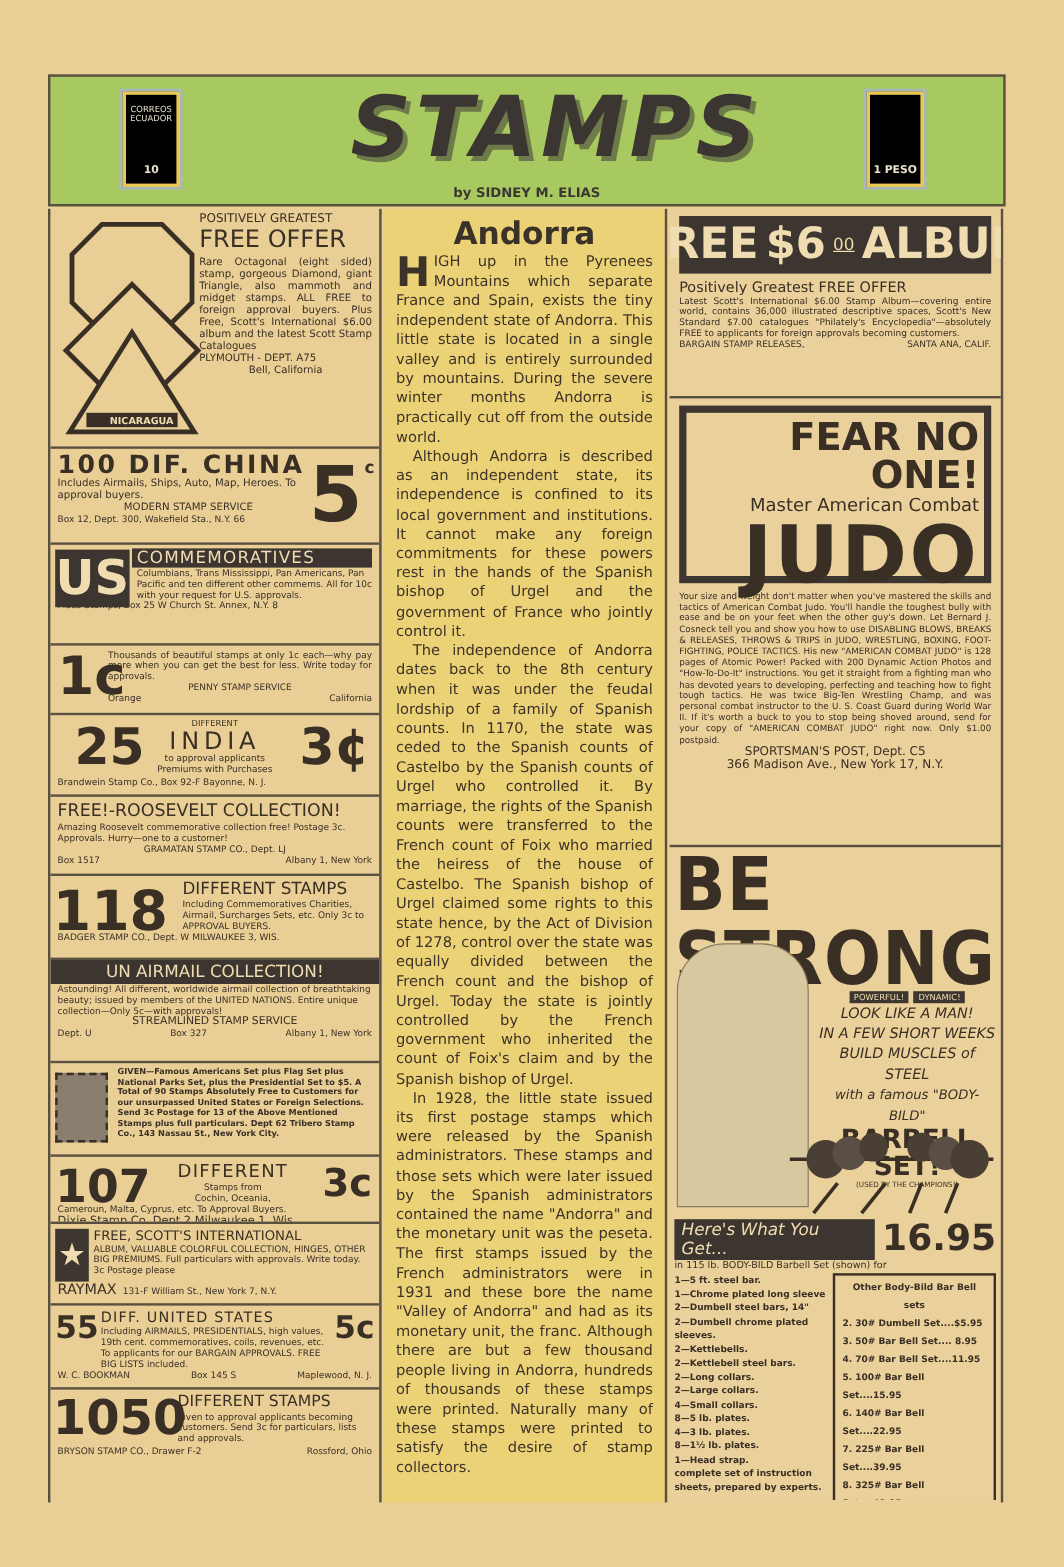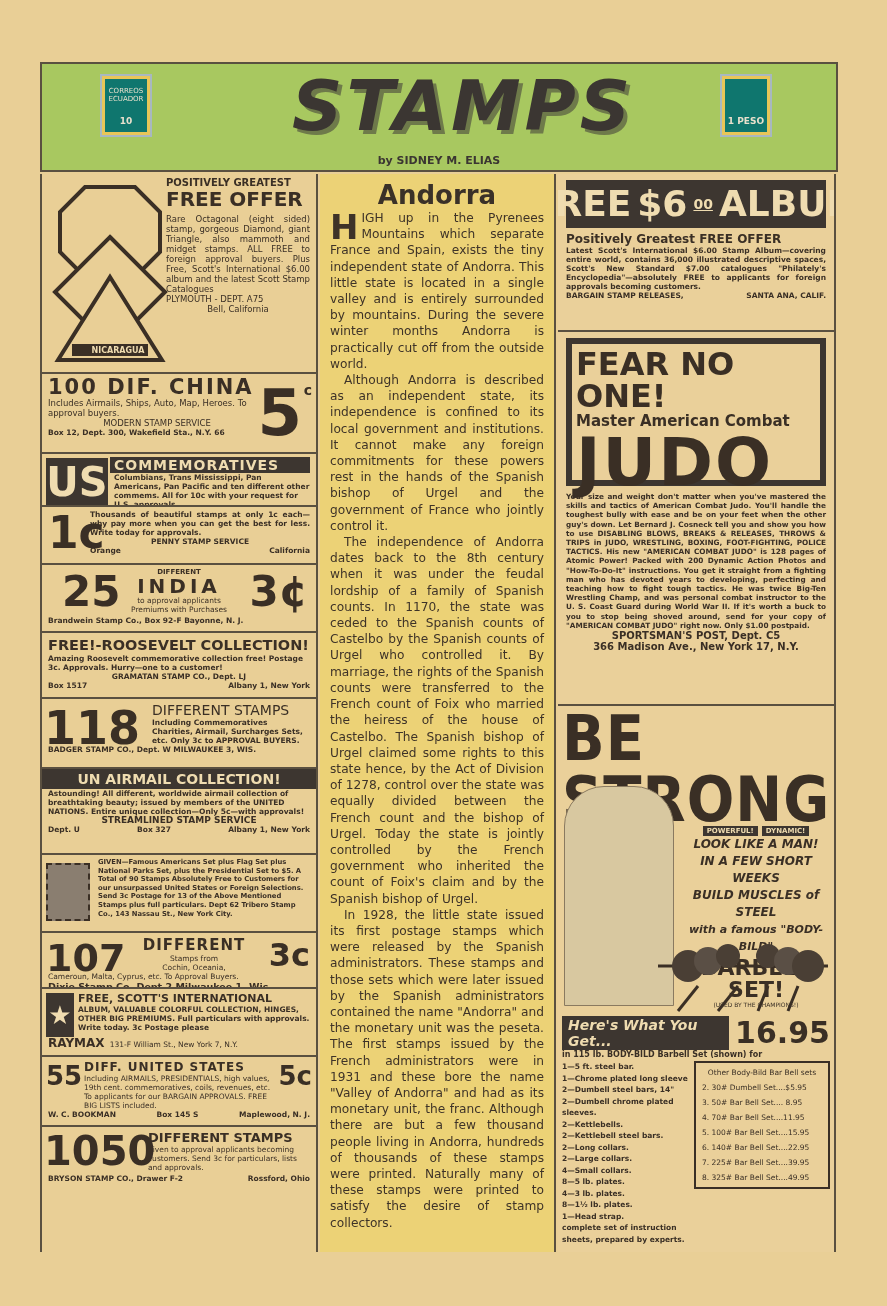--- a/index.html
+++ b/index.html
@@ -2,41 +2,41 @@
 <html><head>
 <meta charset="utf-8">
 <style>
 *{box-sizing:border-box;margin:0;padding:0}
 html,body{width:887px;height:1306px;background:#e9cf96;overflow:hidden}
 body{font-family:"DejaVu Sans",sans-serif;color:#3a2f25;position:relative}
 .page{position:absolute;left:38px;top:62px;width:800px;height:1190px}
 .banner{position:absolute;left:2px;top:0;width:798px;height:110px;background:#a8c860;border:2px solid #5a5040}
 .banner .title{position:absolute;left:250px;top:2px;width:320px;text-align:center;font-family:"DejaVu Sans",sans-serif;font-weight:bold;font-style:italic;font-size:70px;letter-spacing:4px;color:#3b3632;text-shadow:4px 4px 0 #6e7a4a;line-height:80px}
 .banner .byline{position:absolute;left:0;width:100%;top:90px;text-align:center;font-size:11px;font-weight:bold;color:#3b3632}
-.stamp{position:absolute;top:12px;width:48px;height:59px;background:#0f766e;border:3px solid #e8c658;outline:2px solid #a8b8c0;color:#e8e0cc;font-size:7px;text-align:center;padding-top:8px}
+.stamp{position:absolute;top:12px;width:48px;height:80px;background:#000000;border:3px solid #e8c658;outline:2px solid #a8b8c0;color:#e8e0cc;font-size:7px;text-align:center;padding-top:8px}
 .stamp .val{position:absolute;bottom:6px;left:0;width:100%;font-size:9px;font-weight:bold}
 .col{position:absolute;top:112px;bottom:0}
 .left{left:2px;width:278px;border-left:2px solid #5a5040;border-right:2px solid #5a5040}
 .mid{left:282px;width:236px;background:#ecd276;border-right:2px solid #5a5040;padding:6px 10px 0 10px}
 .right{left:520px;width:278px;border-right:2px solid #5a5040;background:#ead09a}
 .ad{border-bottom:2px solid #5a5040;position:relative;overflow:hidden;padding:3px 6px}
 .sm{font-size:8.5px;line-height:10px}
 .xs{font-size:7.5px;line-height:9px}
-.b{font-weight:bold}
+.b{font-weight:normal}
 .c{text-align:center}
 .row{display:flex;justify-content:space-between}
 .big{font-weight:bold;line-height:1}
 .inv{background:#3d3630;color:#efdcb0}
 .article-title{font-size:26px;font-weight:bold;text-align:center;line-height:30px;color:#3a3128}
 .article p{font-size:12.2px;line-height:16.2px;text-align:justify;text-indent:14px;color:#3e3328}
 .article p.first{text-indent:0}
 .dropcap{float:left;font-size:34px;line-height:30px;font-weight:bold;margin-right:3px;margin-top:2px}
 .octa{position:absolute;left:8px;top:8px;width:120px;height:180px}
 .list li{list-style:none;font-size:7.5px;line-height:11.5px;font-weight:bold}
-.price-table div{font-size:7.5px;font-weight:normal;line-height:15px}
+.price-table div{font-size:7.5px;font-weight:bold;line-height:15px}
 </style>
 </head>
 <body>
 
 <div class="page">
 
   <div class="banner">
     <div class="stamp" style="left:60px">
       <span>CORREOS ECUADOR</span>
       <div class="val">10</div>
@@ -69,21 +69,21 @@
 
     <div class="ad" style="height:80px">
       <div class="big" style="font-size:21px;letter-spacing:2px">100 DIF. CHINA</div>
       <div class="sm" style="width:218px">Includes Airmails, Ships, Auto, Map, Heroes. To approval buyers.</div>
       <div class="sm c" style="width:218px">MODERN STAMP SERVICE</div>
       <div class="xs b">Box 12, Dept. 300, Wakefield Sta., N.Y. 66</div>
       <div style="position:absolute;right:14px;top:4px;font-size:64px;font-weight:bold;line-height:70px">5</div>
       <div style="position:absolute;right:4px;top:8px;font-size:14px;font-weight:bold">c</div>
     </div>
 
-    <div class="ad" style="height:53px">
+    <div class="ad" style="height:84px">
       <div class="inv big" style="position:absolute;left:4px;top:4px;width:62px;height:48px;font-size:40px;text-align:center;line-height:48px">US</div>
       <div class="inv b" style="margin-left:62px;font-size:14px;padding-left:4px;letter-spacing:1px">COMMEMORATIVES</div>
       <div class="xs b" style="margin-left:66px">Columbians, Trans Mississippi, Pan Americans, Pan Pacific and ten different other commems. All for 10c with your request for U.S. approvals.</div>
       <div class="xs b">Meds Stamps, Box 25 W Church St. Annex, N.Y. 8</div>
     </div>
 
     <div class="ad" style="height:58px">
       <div class="big" style="position:absolute;left:6px;top:4px;font-size:44px">1c</div>
       <div class="xs b" style="margin-left:42px;text-align:justify">Thousands of beautiful stamps at only 1c each—why pay more when you can get the best for less. Write today for approvals.</div>
       <div class="xs b c" style="margin-left:42px">PENNY STAMP SERVICE</div>
@@ -207,21 +207,21 @@
       </div>
       <div class="b" style="font-size:12px;margin-top:4px">Positively Greatest FREE OFFER</div>
       <div class="xs b" style="text-align:justify">Latest Scott's International $6.00 Stamp Album—covering entire world, contains 36,000 illustrated descriptive spaces, Scott's New Standard $7.00 catalogues "Philately's Encyclopedia"—absolutely FREE to applicants for foreign approvals becoming customers.</div>
       <div class="row xs b">
           <span>BARGAIN STAMP RELEASES,</span>
           <span>SANTA ANA, CALIF.</span>
         </div>
     </div>
 
     <div class="ad" style="height:374px;padding:6px 8px">
-      <div style="border:6px solid #3d3630;padding:4px;text-align:left;height:148px">
+      <div style="border:6px solid #3d3630;padding:4px;text-align:right;height:148px">
         <div class="big" style="font-size:32px">FEAR NO ONE!</div>
         <div class="b" style="font-size:15px">Master American Combat</div>
         <div class="big" style="font-size:66px;letter-spacing:2px">JUDO</div>
       </div>
       <div class="xs b" style="margin-top:6px;text-align:justify;font-size:7.3px;line-height:9.2px">Your size and weight don't matter when you've mastered the skills and tactics of American Combat Judo. You'll handle the toughest bully with ease and be on your feet when the other guy's down. Let Bernard J. Cosneck tell you and show you how to use DISABLING BLOWS, BREAKS &amp; RELEASES, THROWS &amp; TRIPS in JUDO, WRESTLING, BOXING, FOOT-FIGHTING, POLICE TACTICS. His new "AMERICAN COMBAT JUDO" is 128 pages of Atomic Power! Packed with 200 Dynamic Action Photos and "How-To-Do-It" instructions. You get it straight from a fighting man who has devoted years to developing, perfecting and teaching how to fight tough tactics. He was twice Big-Ten Wrestling Champ, and was personal combat instructor to the U. S. Coast Guard during World War II. If it's worth a buck to you to stop being shoved around, send for your copy of "AMERICAN COMBAT JUDO" right now. Only $1.00 postpaid.</div>
       <div class="b c" style="font-size:10px">SPORTSMAN'S POST, Dept. C5</div>
       <div class="b c" style="font-size:10px">366 Madison Ave., New York 17, N.Y.</div>
     </div>
 
     <div class="ad" style="height:544px;border-bottom:none;padding:2px 4px">

